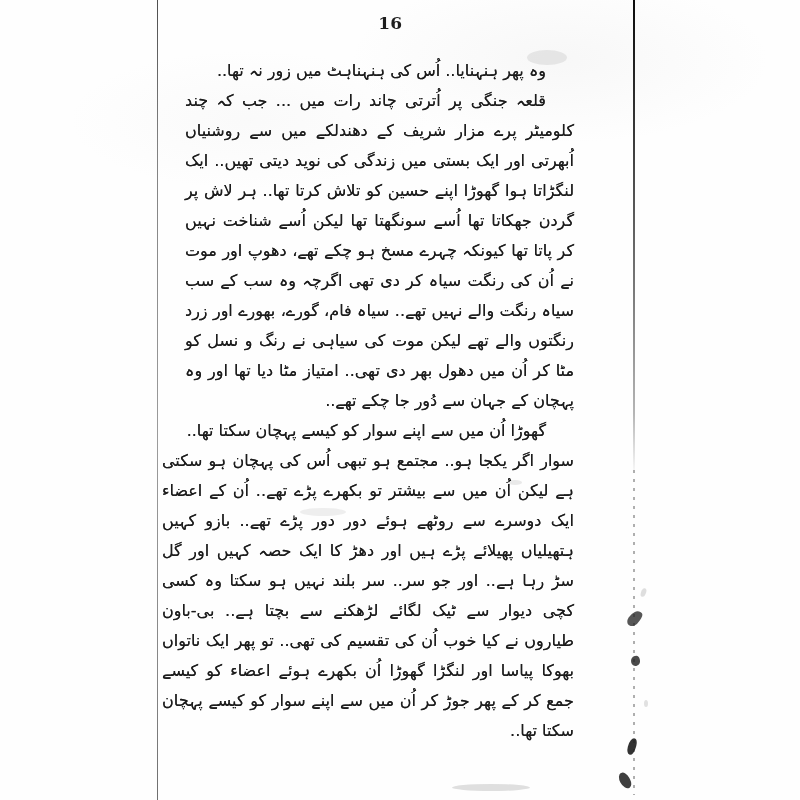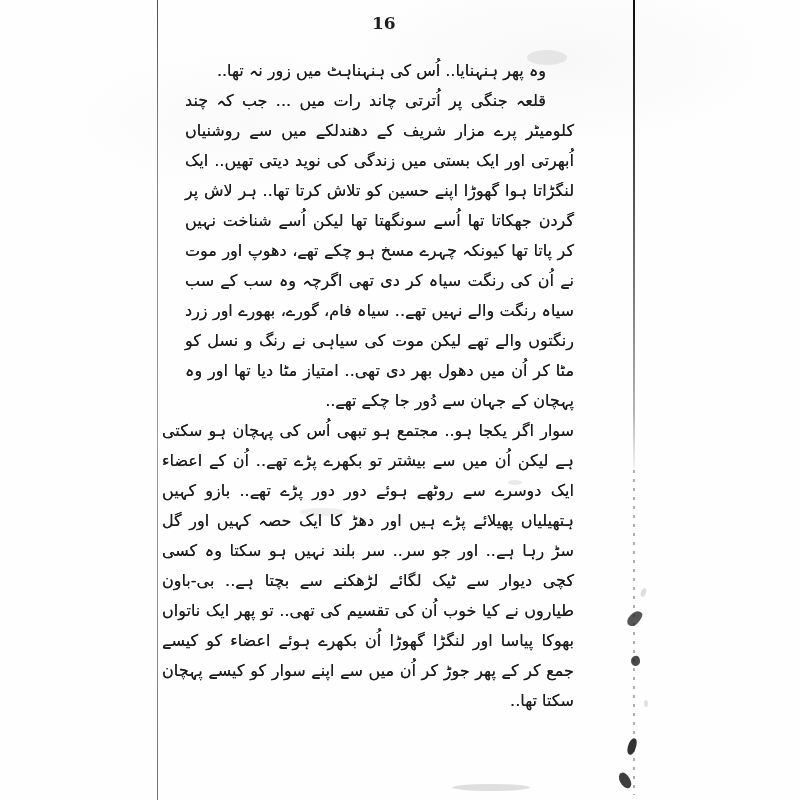--- a/index.html
+++ b/index.html
@@ -18,21 +18,21 @@
     background:
       radial-gradient(ellipse 300px 120px at 560px 60px, rgba(190,190,190,0.10), rgba(255,255,255,0) 70%),
       radial-gradient(ellipse 260px 100px at 250px 120px, rgba(200,200,200,0.08), rgba(255,255,255,0) 70%),
       #fefefe;
   }
   .pg-num {
     position: absolute;
     left: 372px;
     top: 13px;
     width: 30px;
-    text-align: left;
+    text-align: right;
     font-family: "DejaVu Serif", serif;
     font-weight: bold;
     font-size: 17px;
     color: #1e1e1e;
   }
   .textblock {
     position: absolute;
     left: 162px;
     top: 56px;
     width: 412px;
@@ -98,17 +98,18 @@
   <div class="speck speck-3"></div>
   <div class="smudge smudge-top"></div>
   <div class="smudge smudge-mid"></div>
   <div class="smudge smudge-bottom"></div>
 
   <div class="pg-num">16</div>
 
   <div class="textblock" dir="rtl">
     <p class="indent">وہ پھر ہنہنایا.. اُس کی ہنہناہٹ میں زور نہ تھا..</p>
     <p class="indent">قلعہ جنگی پر اُترتی چاند رات میں ... جب کہ چند کلومیٹر پرے مزار شریف کے دھندلکے میں سے روشنیاں اُبھرتی اور ایک بستی میں زندگی کی نوید دیتی تھیں.. ایک لنگڑاتا ہوا گھوڑا اپنے حسین کو تلاش کرتا تھا.. ہر لاش پر گردن جھکاتا تھا اُسے سونگھتا تھا لیکن اُسے شناخت نہیں کر پاتا تھا کیونکہ چہرے مسخ ہو چکے تھے، دھوپ اور موت نے اُن کی رنگت سیاہ کر دی تھی اگرچہ وہ سب کے سب سیاہ رنگت والے نہیں تھے.. سیاہ فام، گورے، بھورے اور زرد رنگتوں والے تھے لیکن موت کی سیاہی نے رنگ و نسل کو مٹا کر اُن میں دھول بھر دی تھی.. امتیاز مٹا دیا تھا اور وہ پہچان کے جہان سے دُور جا چکے تھے..</p>
+    <p class="indent">گھوڑا اُن میں سے اپنے سوار کو کیسے پہچان سکتا تھا..</p>
     <p>سوار اگر یکجا ہو.. مجتمع ہو تبھی اُس کی پہچان ہو سکتی ہے لیکن اُن میں سے بیشتر تو بکھرے پڑے تھے.. اُن کے اعضاء ایک دوسرے سے روٹھے ہوئے دور دور پڑے تھے.. بازو کہیں ہتھیلیاں پھیلائے پڑے ہیں اور دھڑ کا ایک حصہ کہیں اور گل سڑ رہا ہے.. اور جو سر.. سر بلند نہیں ہو سکتا وہ کسی کچی دیوار سے ٹیک لگائے لڑھکنے سے بچتا ہے.. بی-باون طیاروں نے کیا خوب اُن کی تقسیم کی تھی.. تو پھر ایک ناتواں بھوکا پیاسا اور لنگڑا گھوڑا اُن بکھرے ہوئے اعضاء کو کیسے جمع کر کے پھر جوڑ کر اُن میں سے اپنے سوار کو کیسے پہچان سکتا تھا..</p>
 
   </div>
 
 </div>
 
 </body></html>

